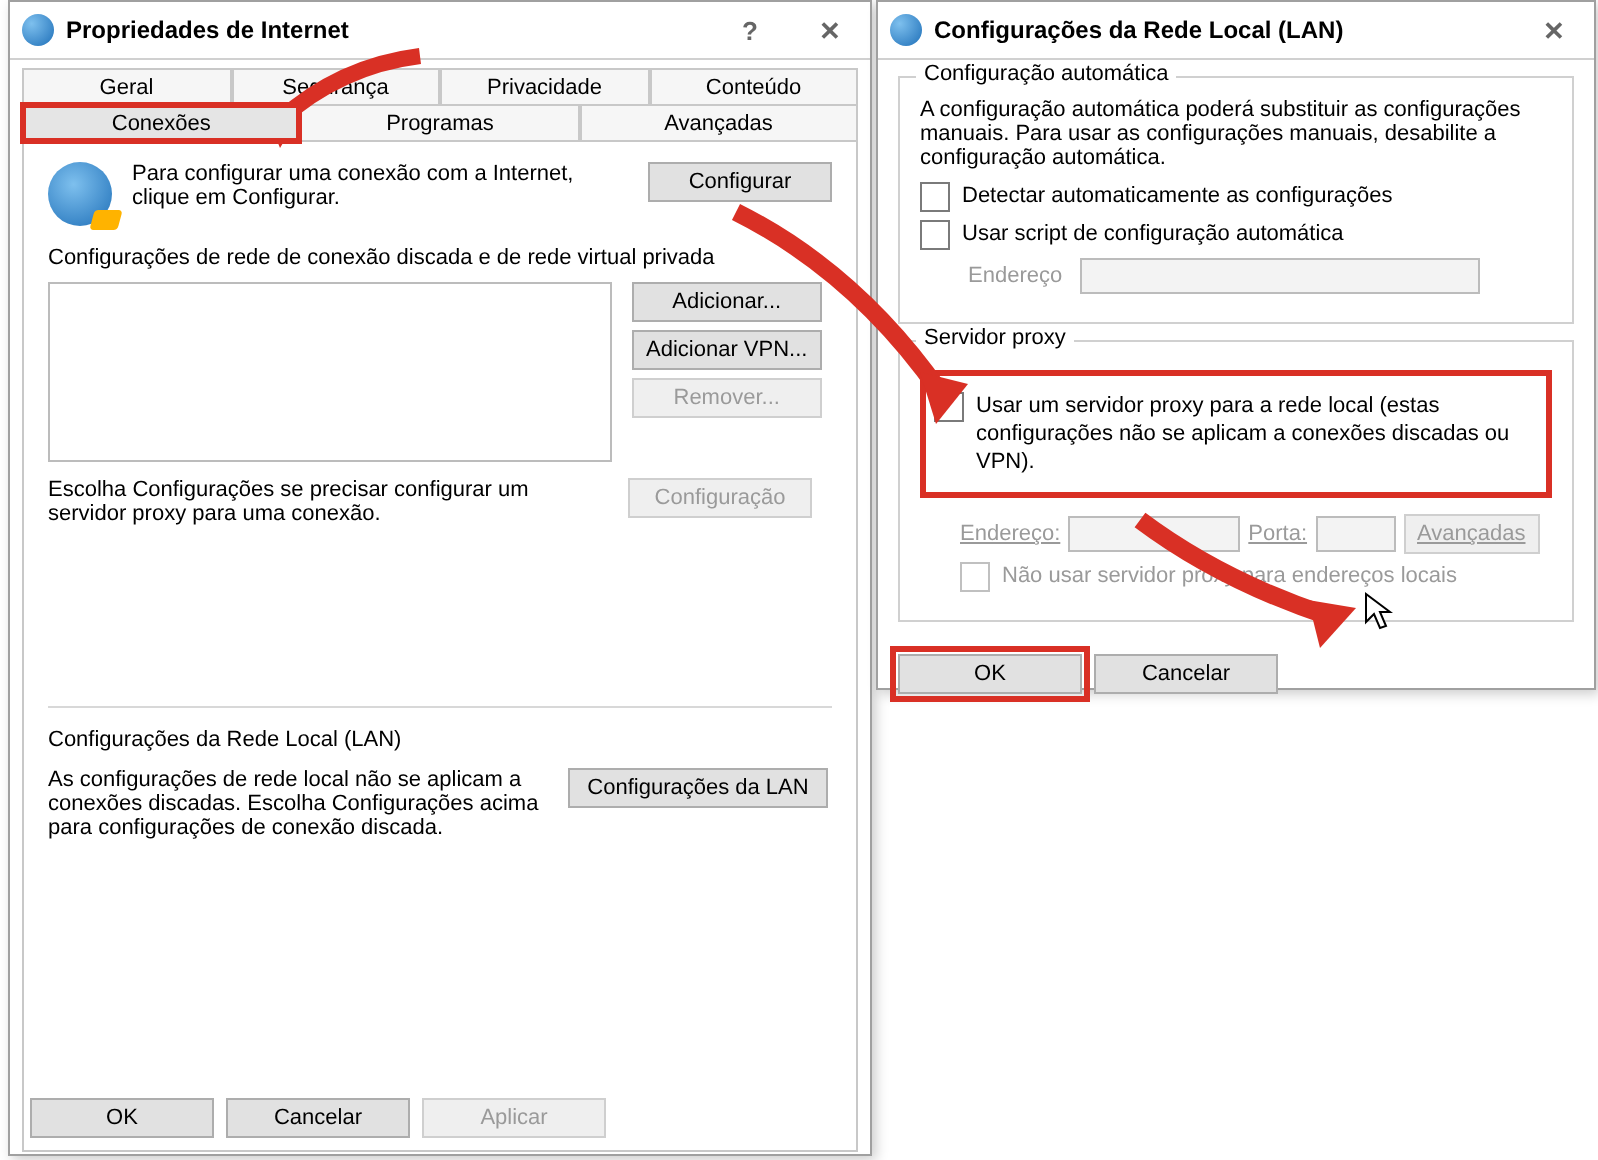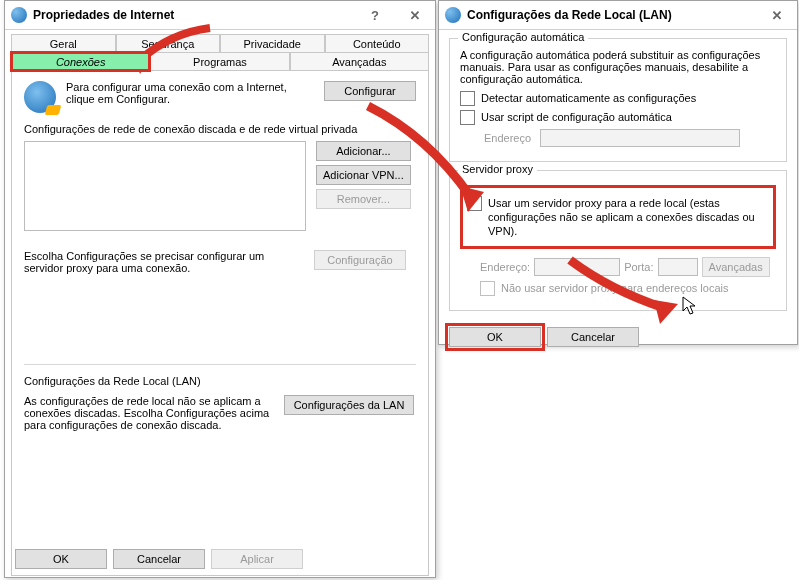--- a/index.html
+++ b/index.html
@@ -57,24 +57,23 @@
     border: 1px solid #c8c8c8;
     border-bottom: none;
     padding: 3px 0;
     background: #f6f6f6;
     text-align: center;
     font-size: 11px;
     margin-bottom: -1px;
     box-sizing: border-box;
   }
   .tab.active {
-    background: #86efac;
+    background: #e5e5e5;
     position: relative;
     z-index: 2;
-    font-style: italic;
   }
   .tabrow { display:flex; width:100%; }
   .tab.w25 { width:25%; }
   .tab.w33 { width:33.33%; }
   .tab.conexoes-highlight {
     outline: 3px solid #d93025;
     outline-offset: -2px;
   }
   .panel {
     border: 1px solid #c8c8c8;
@@ -229,21 +228,21 @@
 
     <div class="row">
       <div class="listbox"></div>
       <div class="right-col-btns">
         <div class="btn">Adicionar...</div>
         <div class="btn">Adicionar VPN...</div>
         <div class="btn disabled">Remover...</div>
       </div>
     </div>
 
-    <div class="row" style="margin-top:19px;">
+    <div class="row" style="margin-top:8px;">
       <div class="label" style="width:280px;">Escolha Configurações se precisar configurar um servidor proxy para uma conexão.</div>
       <div class="btn disabled">Configuração</div>
     </div>
 
     <hr class="hr" style="margin-top:90px;">
 
     <div class="label" style="margin-bottom:8px;">Configurações da Rede Local (LAN)</div>
     <div class="row">
       <div class="label" style="width:250px;">As configurações de rede local não se aplicam a conexões discadas. Escolha Configurações acima para configurações de conexão discada.</div>
       <div class="btn wide">Configurações da LAN</div>
@@ -282,21 +281,21 @@
   </div>
 
   <div class="groupbox">
     <div class="legend">Servidor proxy</div>
     <div class="proxy-highlight">
       <div class="chk-row">
         <span class="checkbox"></span>
         <span class="label">Usar um servidor proxy para a rede local (estas configurações não se aplicam a conexões discadas ou VPN).</span>
       </div>
     </div>
-    <div class="chk-row grayed" style="margin-left:20px; margin-top:8px; align-items:center; gap:4px;">
+    <div class="chk-row grayed" style="margin-left:20px; margin-top:8px; align-items:center; gap:4px;text-decoration:underline;">
       <span class="label">Endereço:</span>
       <input class="txt" style="width: 86px; background: rgb(243, 243, 243);" disabled="">
       <span class="label">Porta:</span>
       <input class="txt" style="width: 40px; background: rgb(243, 243, 243);" disabled="">
       <span class="btn disabled" style="min-width:68px;">Avançadas</span>
     </div>
     <div class="chk-row grayed" style="margin-left:20px;">
       <span class="checkbox" style="border-color:#c0c0c0;"></span>
       <span class="label">Não usar servidor proxy para endereços locais</span>
     </div>

